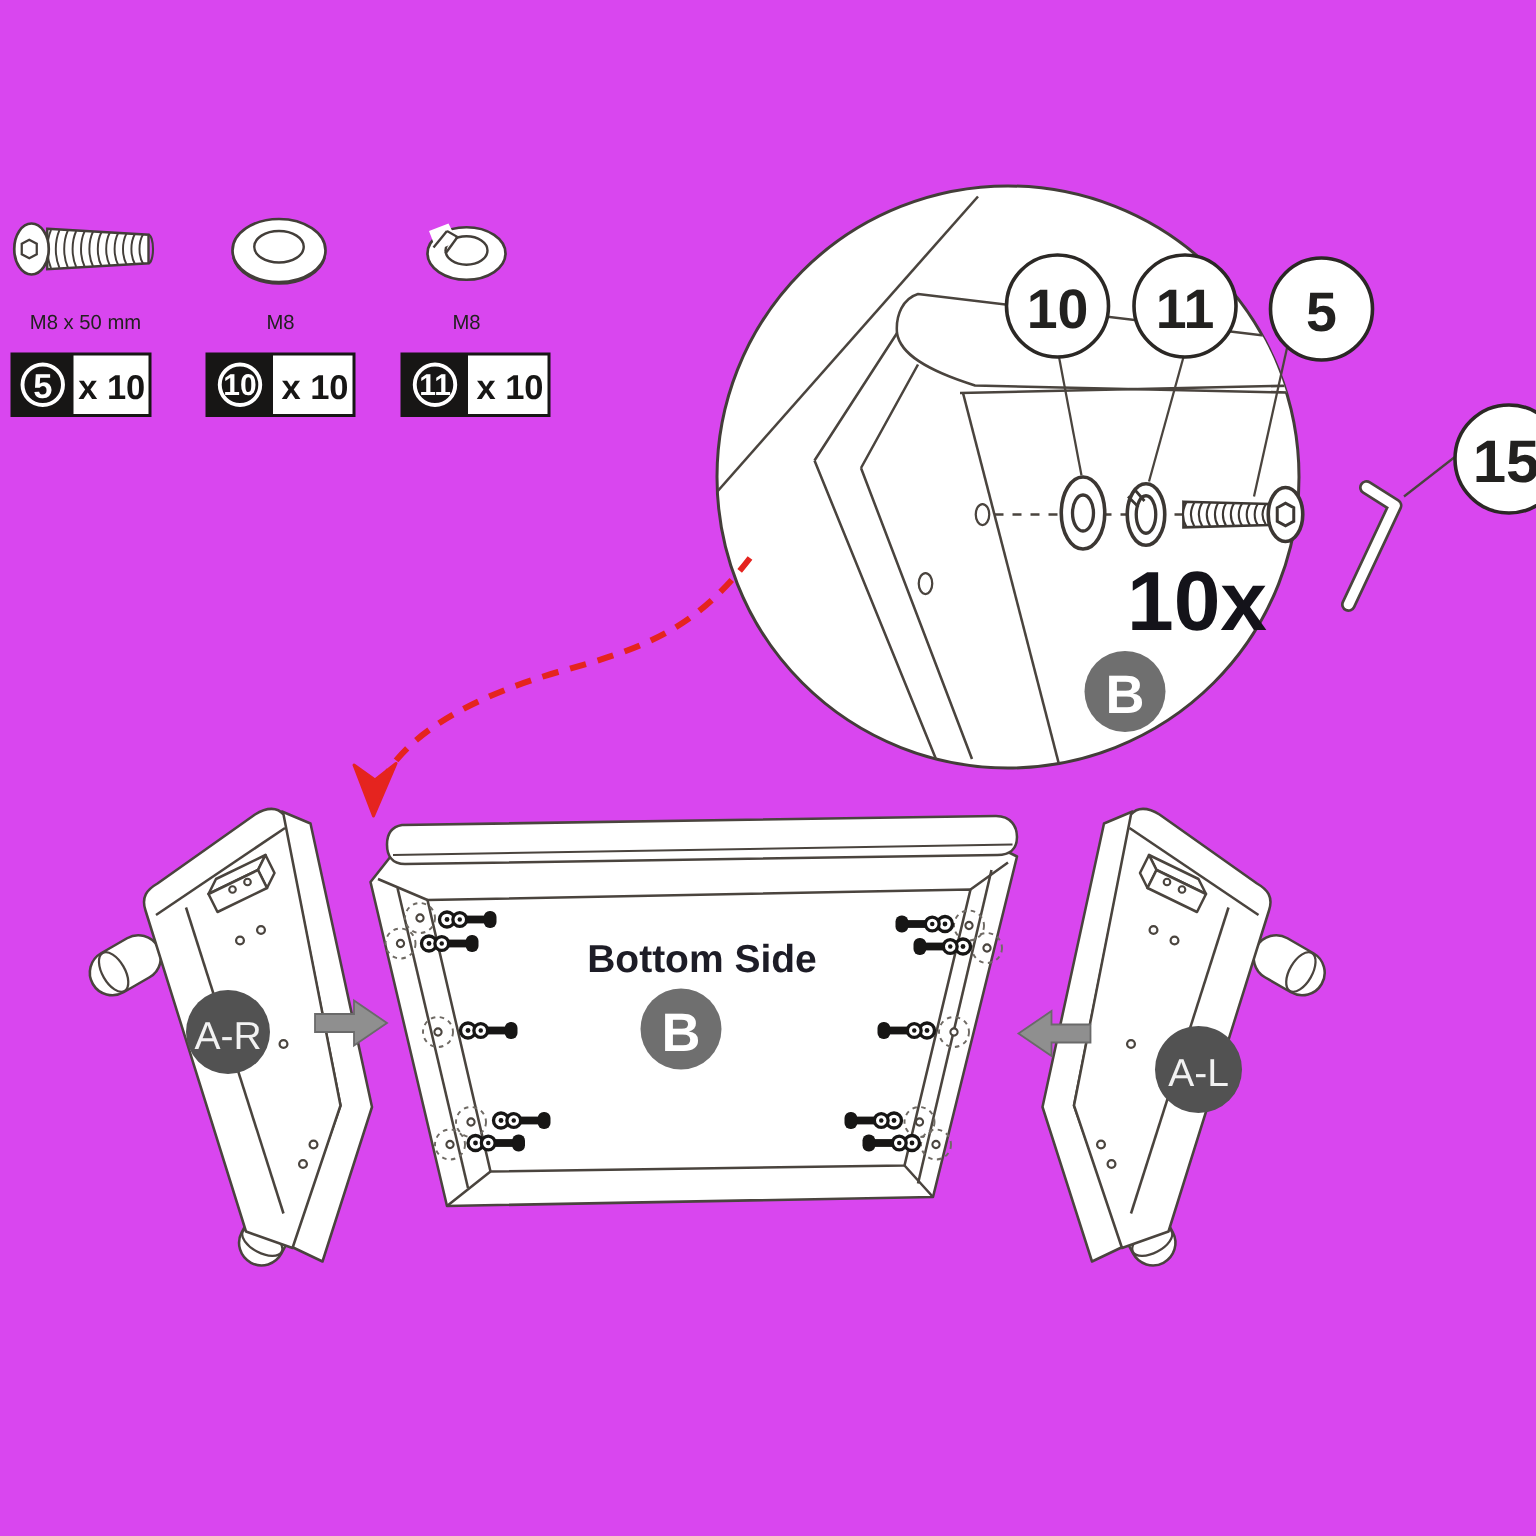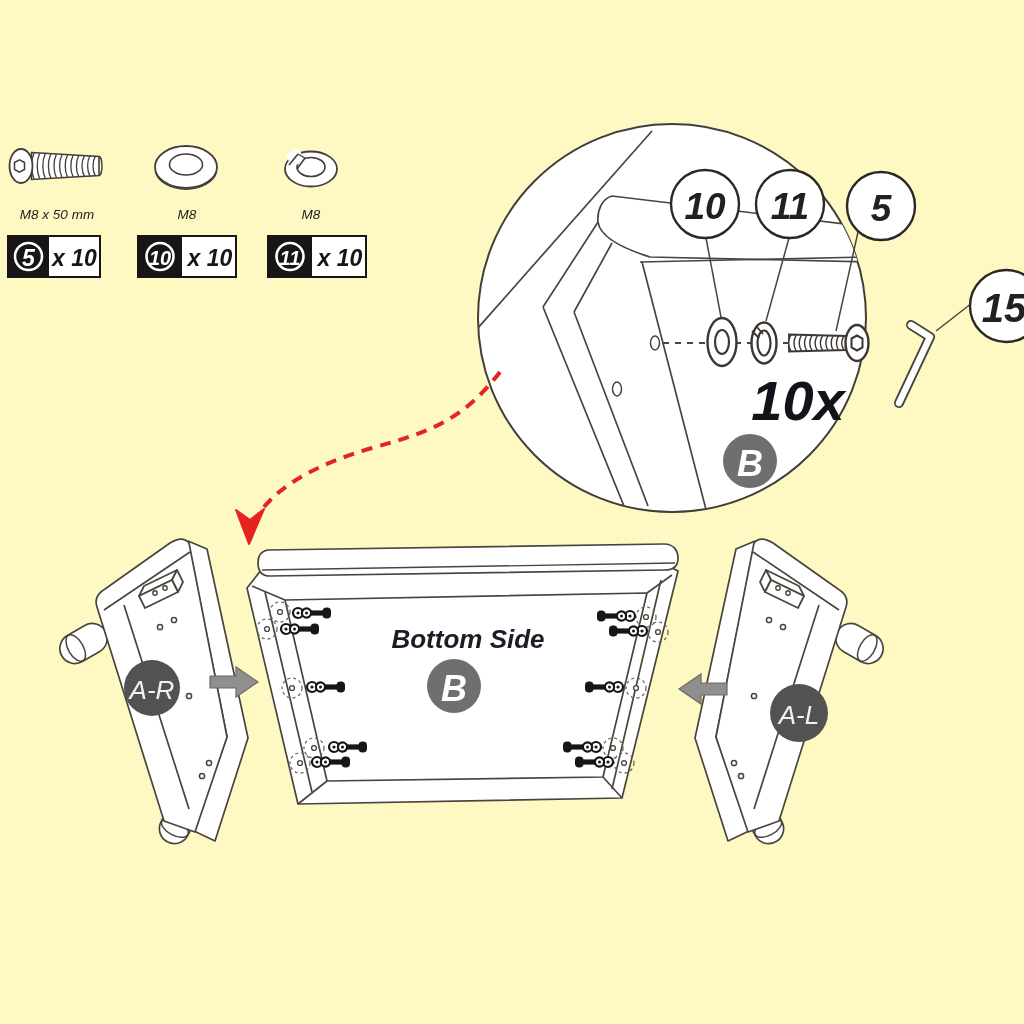--- a/index.html
+++ b/index.html
@@ -1,17 +1,17 @@
 <!DOCTYPE html>
 <html><head>
 <meta charset="utf-8">
 <style>
   html,body{margin:0;padding:0;background:#ffffff;}
-  .stage{position:relative;width:1024px;height:1024px;background:#fef9c3;overflow:hidden;
-         font-family:"Liberation Sans", sans-serif;font-style:italic;}
+  .stage{position:relative;width:1024px;height:1024px;background:#d946ef;overflow:hidden;
+         font-family:"Liberation Sans", sans-serif;}
   svg{display:block}
   text{font-family:"Liberation Sans", sans-serif;}
 </style>
 </head>
 <body>
 
 <div class="stage">
 <svg width="1024" height="1024" viewBox="0 0 1024 1024">
   <defs>
     <clipPath id="detailClip">

